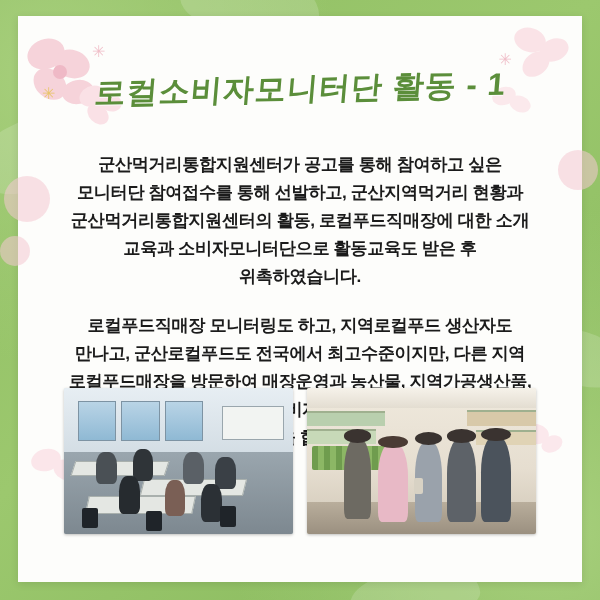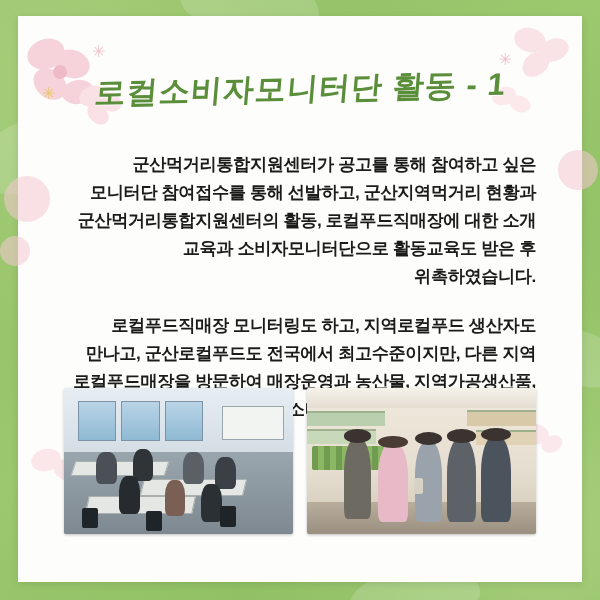--- a/index.html
+++ b/index.html
@@ -111,21 +111,21 @@
     right: 46px;
     top: 118px;
     z-index: 6;
   }
   .para {
     font-size: 17.2px;
     line-height: 1.62;
     color: #1b1b1b;
     font-weight: bold;
     letter-spacing: -0.4px;
-    text-align: right;
+    text-align: center;
     word-break: keep-all;
   }
   .para + .para { margin-top: 22px; font-weight: 600; }
 
   
   #photos {
     position: absolute;
     left: 46px;
     right: 46px;
     bottom: 48px;

